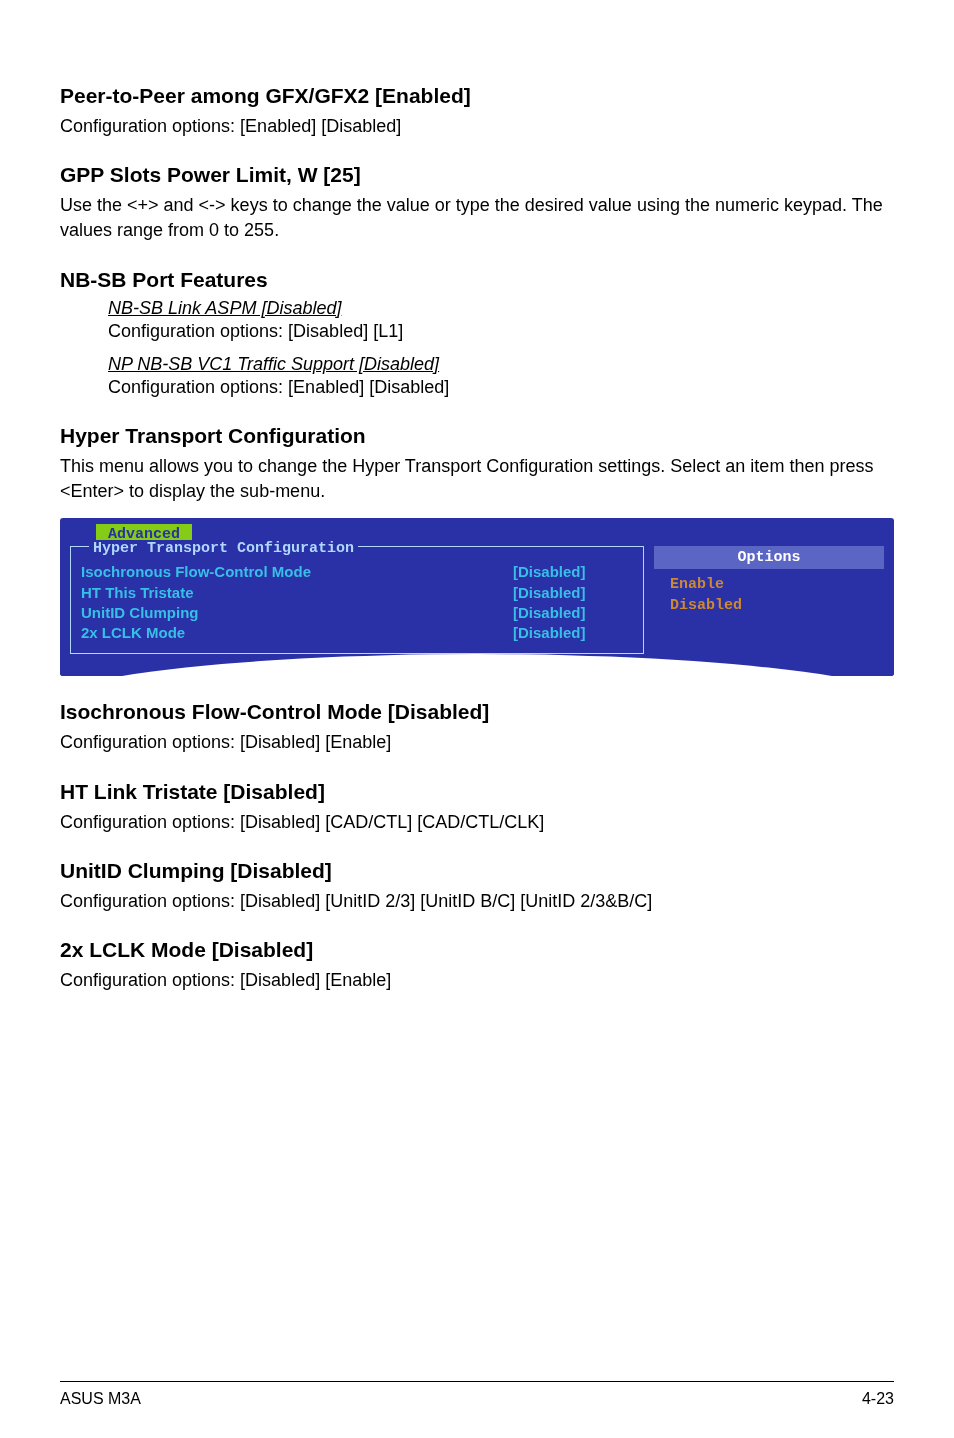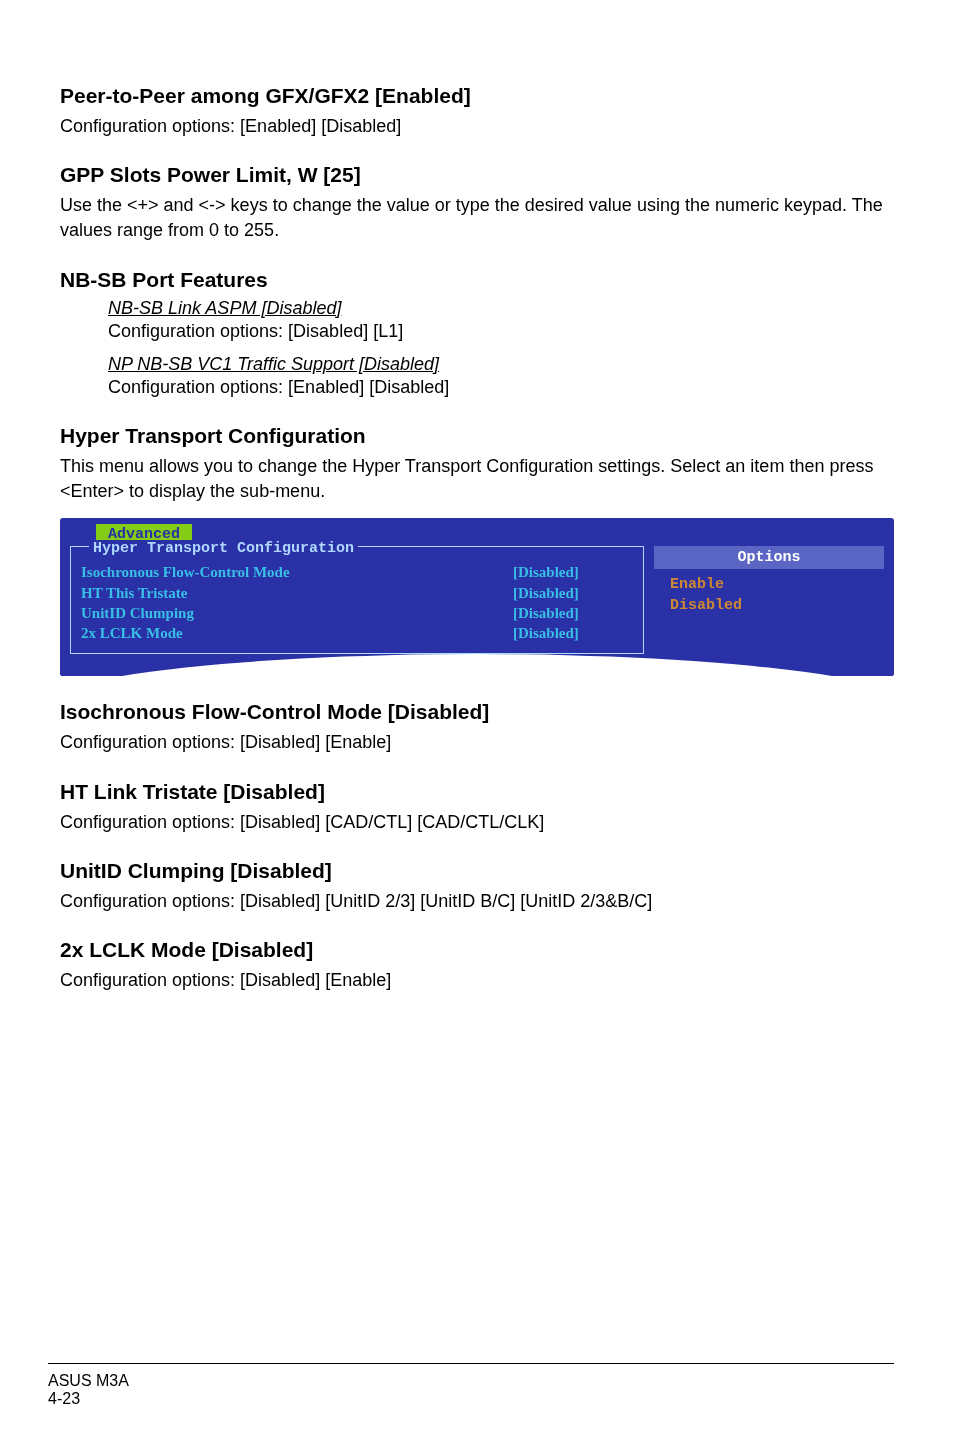--- a/index.html
+++ b/index.html
@@ -84,21 +84,21 @@
       background: #2a30a5;
       display: inline-block;
       padding: 0 4px;
       margin-left: 8px;
     }
     .bios-left-body {
       margin-top: -10px;
     }
     .bios-row {
       display: flex;
-      font-family: Liberation Serif, serif;
+      font-family: Liberation Sans, sans-serif;
       font-weight: bold;
       font-size: 15px;
       color: #38bfe6;
       line-height: 1.35;
     }
     .bios-row .lbl {
       flex: 1;
     }
     .bios-row .val {
       width: 120px;
@@ -137,28 +137,27 @@
       left: -5%;
       right: -5%;
       top: 0;
       height: 60px;
       background: #ffffff;
       border-radius: 50% 50% 0 0 / 100% 100% 0 0;
     }
     .footer {
       position: absolute;
       bottom: 30px;
-      left: 48px;
+      left: 60px;
       right: 60px;
       border-top: 1px solid #000000;
       padding-top: 8px;
       display: flex;
       justify-content: space-between;
       font-size: 16px;
-      flex-direction: column;
     }
   </style>
 </head>
 <body>
 
 <h3 class="section-heading">Peer-to-Peer among GFX/GFX2 [Enabled]</h3>
 <p class="body-text">Configuration options: [Enabled] [Disabled]</p>
 
 <h3 class="section-heading">GPP Slots Power Limit, W [25]</h3>
 <p class="body-text">Use the &lt;+&gt; and &lt;-&gt; keys to change the value or type the desired value using the numeric keypad. The values range from 0 to 255.</p>

